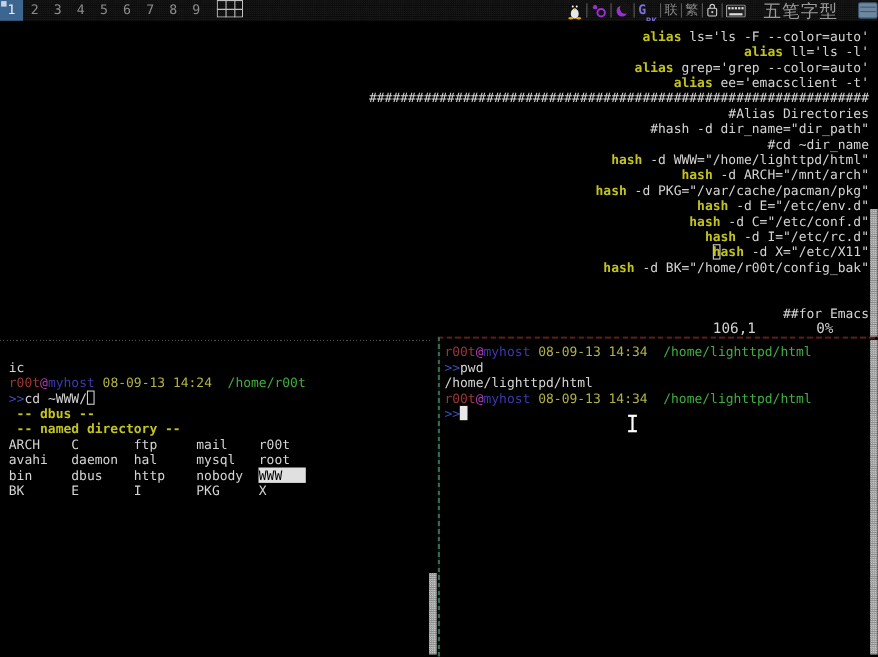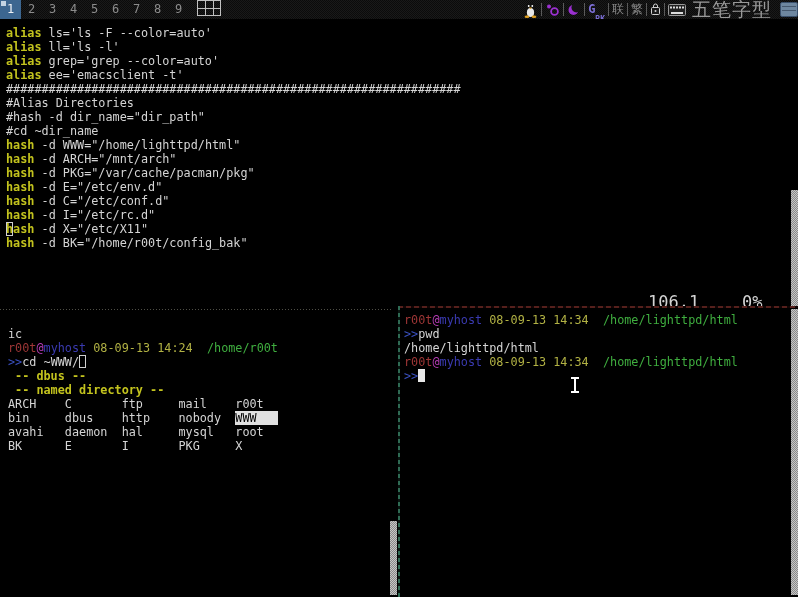--- a/index.html
+++ b/index.html
@@ -18,45 +18,45 @@
   #ltsym{margin:0 6px 0 8px;display:block;}
   .bar-text{font-size:12px;color:#9a9a9a;line-height:19px;white-space:pre;margin-top:44px;}
   #center-title{position:absolute;left:405px;top:0;}
   
   #tray{position:absolute;right:0;top:0;height:19px;display:flex;align-items:center;}
   .tsep{width:1px;height:13px;background:#5a5a5a;margin:0 3px;}
   .ticon{display:flex;align-items:center;justify-content:center;height:19px;}
   #gbk{color:#7d6fd8;font-size:12px;font-weight:bold;line-height:19px;}
   #gbk small{font-size:8px;font-weight:bold;margin-top:19px;}
   .cjk{font-size:12px;color:#8a8a8a;line-height:19px;}
-  #ime-name{font-size:19px;color:#9a9a9a;letter-spacing:1px;line-height:19px;margin:0 6px;}
+  #ime-name{font-size:16px;color:#9a9a9a;letter-spacing:1px;line-height:19px;margin:0 16px;}
   #tray-win{width:18px;height:15px;background:#6e87a0;border:1px solid #394f6b;
        border-radius:2px;box-sizing:border-box;position:relative;margin-left:2px;}
   #tray-win::before{content:"";position:absolute;left:1px;right:1px;top:3px;height:1px;background:#45586e;}
   #tray-win::after{content:"";position:absolute;left:1px;right:1px;top:7px;height:1px;background:#45586e;}
   
   .term{position:absolute;background:#000;}
-  #term-top{left:0;top:19px;width:790px;height:289px;padding:7px 0 0 6px;box-sizing:border-box;}
+  #term-top{left:0;top:19px;width:790px;height:289px;padding:7px 0 0 13px;box-sizing:border-box;text-align:right;}
   #term-left{left:0;top:324px;width:388px;height:287px;padding:3px 0 0 8px;box-sizing:border-box;}
   #term-right{left:400px;top:308px;width:390px;height:289px;padding:5px 0 4px 4px;box-sizing:border-box;}
   .tl{white-space:pre;font-size:11.8px;line-height:14px;height:14px;color:var(--fg);}
   .sg-w{color:var(--fg);}
   .sg-k{color:var(--kw);font-weight:bold;}
   .sg-kc{color:var(--kw);font-weight:bold;outline:1px solid #cfcfcf;outline-offset:-1px;}
   .sg-y{color:var(--kw);font-weight:bold;}
   .sg-u{color:var(--ured);}
   .sg-a{color:var(--amag);}
   .sg-h{color:var(--hblue);}
   .sg-t{color:var(--tol);}
   .sg-p{color:var(--pgr);}
   .sg-pr{color:var(--pblue);}
   .sg-inv{color:#000;background:var(--selbg);}
   .sg-cb{display:inline-block;width:7px;height:13px;background:#e8e8e8;vertical-align:-2px;}
   .sg-ch{display:inline-block;width:5px;height:11px;border:1px solid #cfcfcf;vertical-align:-2px;}
-  .ruler{position:absolute;font-size:17px;color:var(--fg);top:273px;white-space:pre;}
+  .ruler{position:absolute;font-size:13px;color:var(--fg);top:273px;white-space:pre;}
   #ruler-pos{left:648px;}
   #ruler-pct{left:742px;}
   
   .thumb{position:absolute;background:repeating-conic-gradient(#c6c6c6 0% 25%, #8a8a8a 0% 50%);
        background-size:2px 2px;}
   #sb-top{left:791px;top:190px;width:7px;height:117px;}
   #sb-right{left:791px;top:309px;width:7px;height:286px;}
   #sb-left{left:390px;top:521px;width:7px;height:74px;}
   #lp-dotted{position:absolute;left:0;top:309px;width:392px;height:1px;
        background:repeating-linear-gradient(90deg,#4f4f46 0 1px,transparent 1px 3px);}
@@ -173,40 +173,41 @@
       <div class="tl"><span class="sg-k">hash</span><span class="sg-w"> -d WWW="/home/lighttpd/html"</span></div>
       <div class="tl"><span class="sg-k">hash</span><span class="sg-w"> -d ARCH="/mnt/arch"</span></div>
       <div class="tl"><span class="sg-k">hash</span><span class="sg-w"> -d PKG="/var/cache/pacman/pkg"</span></div>
       <div class="tl"><span class="sg-k">hash</span><span class="sg-w"> -d E="/etc/env.d"</span></div>
       <div class="tl"><span class="sg-k">hash</span><span class="sg-w"> -d C="/etc/conf.d"</span></div>
       <div class="tl"><span class="sg-k">hash</span><span class="sg-w"> -d I="/etc/rc.d"</span></div>
       <div class="tl"><span class="sg-kc">h</span><span class="sg-k">ash</span><span class="sg-w"> -d X="/etc/X11"</span></div>
       <div class="tl"><span class="sg-k">hash</span><span class="sg-w"> -d BK="/home/r00t/config_bak"</span></div>
       <div class="tl">&nbsp;</div>
       <div class="tl">&nbsp;</div>
+      <div class="tl"><span class="sg-w">##for Emacs</span></div>
     </div>
   <span class="ruler" id="ruler-pos">106,1</span>
   <span class="ruler" id="ruler-pct">0%</span>
 </div>
 <div class="thumb" id="sb-top"></div>
 
 <div id="lp-dotted"></div>
 <div id="rp-top-border"></div>
 <div id="rp-left-border"></div>
 
 <div class="term" id="term-left">
   <div id="left-lines">
       <div class="tl"><span class="sg-w">ic</span></div>
       <div class="tl"><span class="sg-u">r00t</span><span class="sg-a">@</span><span class="sg-h">myhost</span><span class="sg-w"> </span><span class="sg-t">08-09-13 14:24</span><span class="sg-w">  </span><span class="sg-p">/home/r00t</span></div>
       <div class="tl"><span class="sg-pr">&gt;&gt;</span><span class="sg-w">cd ~WWW/</span><span class="sg-ch"></span></div>
       <div class="tl"><span class="sg-y"> -- dbus --</span></div>
       <div class="tl"><span class="sg-y"> -- named directory --</span></div>
       <div class="tl"><span class="sg-w">ARCH    C       ftp     mail    r00t</span></div>
+      <div class="tl"><span class="sg-w">avahi   daemon  hal     mysql   root</span></div>
       <div class="tl"><span class="sg-w">bin     dbus    http    nobody  </span><span class="sg-inv">WWW   </span></div>
-      <div class="tl"><span class="sg-w">avahi   daemon  hal     mysql   root</span></div>
       <div class="tl"><span class="sg-w">BK      E       I       PKG     X</span></div>
     </div>
 </div>
 <div class="thumb" id="sb-left"></div>
 
 <div class="term" id="term-right">
   <div id="right-lines">
       <div class="tl"><span class="sg-u">r00t</span><span class="sg-a">@</span><span class="sg-h">myhost</span><span class="sg-w"> </span><span class="sg-t">08-09-13 14:34</span><span class="sg-w">  </span><span class="sg-p">/home/lighttpd/html</span></div>
       <div class="tl"><span class="sg-pr">&gt;&gt;</span><span class="sg-w">pwd</span></div>
       <div class="tl"><span class="sg-w">/home/lighttpd/html</span></div>

